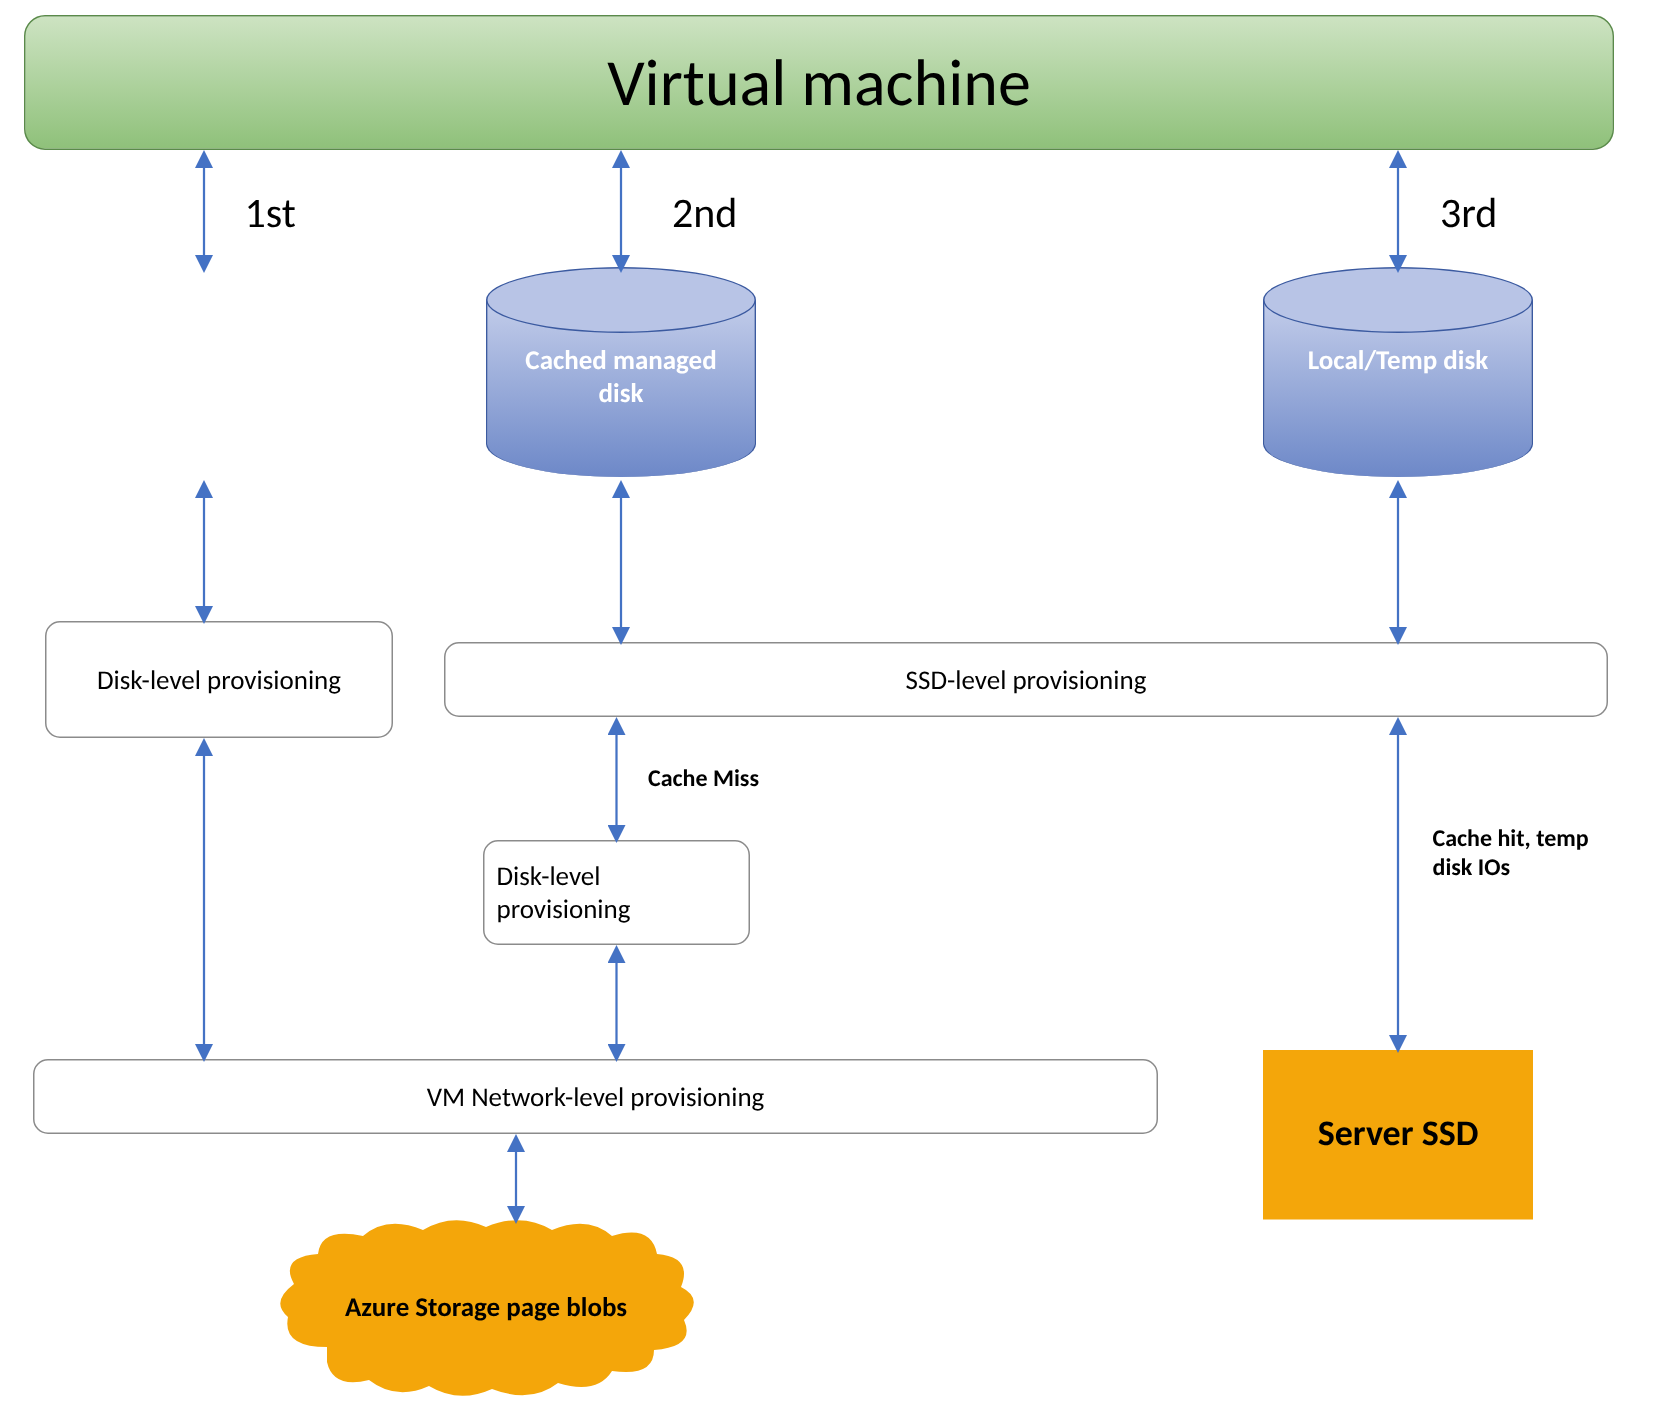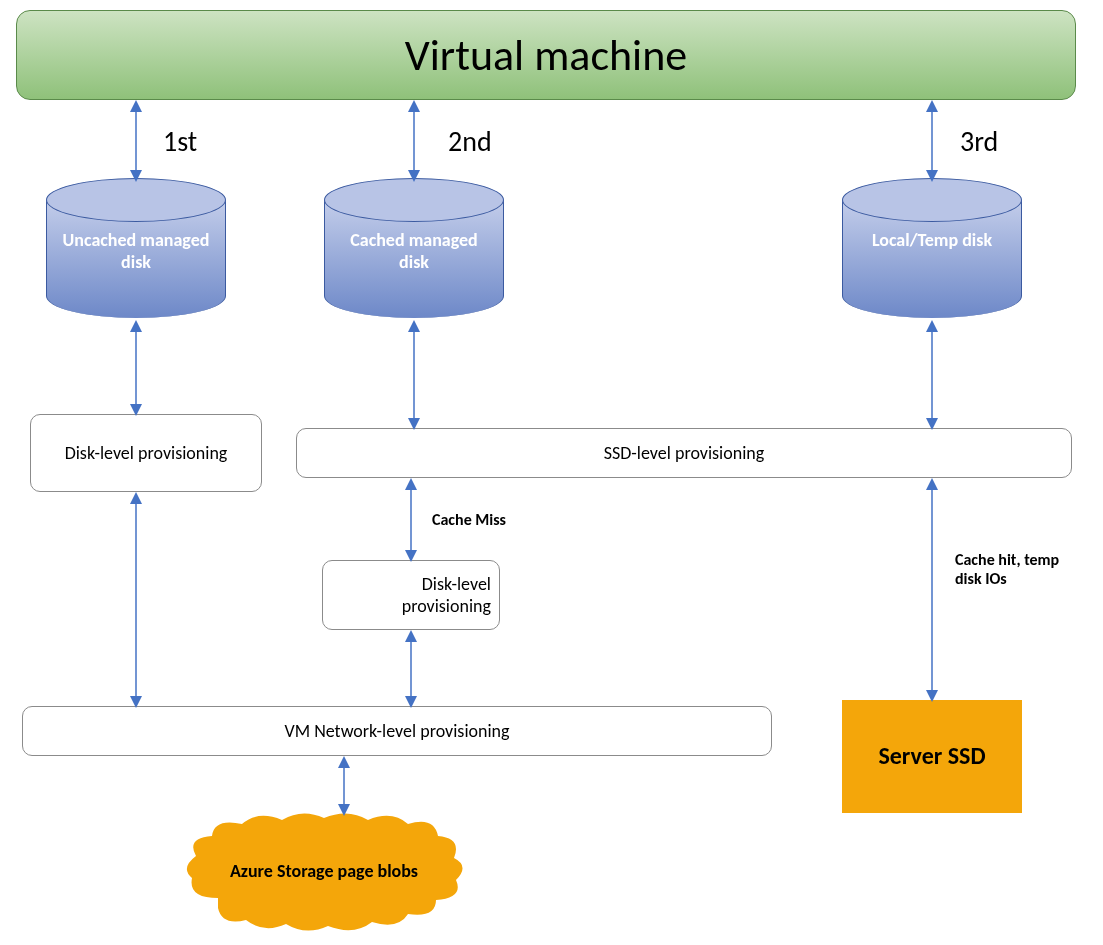--- a/index.html
+++ b/index.html
@@ -82,21 +82,21 @@
   }
   
   .rbox {
     position: absolute;
     border: 1px solid #8b8b8b;
     border-radius: 10px;
     background: #ffffff;
     display: flex;
     align-items: center;
     justify-content: center;
-    text-align: right;
+    text-align: left;
     font-size: 18px;
     color: #000;
     padding: 4px 8px;
   }
   
   .ssd-box {
     position: absolute;
     background: #f4a60a;
     display: flex;
     align-items: center;
@@ -145,25 +145,20 @@
 <div class="canvas">
 
   <div class="vm-box">
     <span>Virtual machine</span>
   </div>
 
   <div class="ord" style="left:163px; top:124px;">1st</div>
   <div class="ord" style="left:448px; top:124px;text-align:center;">2nd</div>
   <div class="ord" style="left:960px; top:124px;">3rd</div>
 
-  <div class="cylinder" style="left:46px; top:178px;">
-    <div class="body"></div>
-    <div class="top"></div>
-    <div class="label">Uncached managed disk</div>
-  </div>
 
   <div class="cylinder" style="left:324px; top:178px;">
     <div class="body"></div>
     <div class="top"></div>
     <div class="label">Cached managed disk</div>
   </div>
 
   <div class="cylinder" style="left:842px; top:178px;">
     <div class="body"></div>
     <div class="top"></div>

